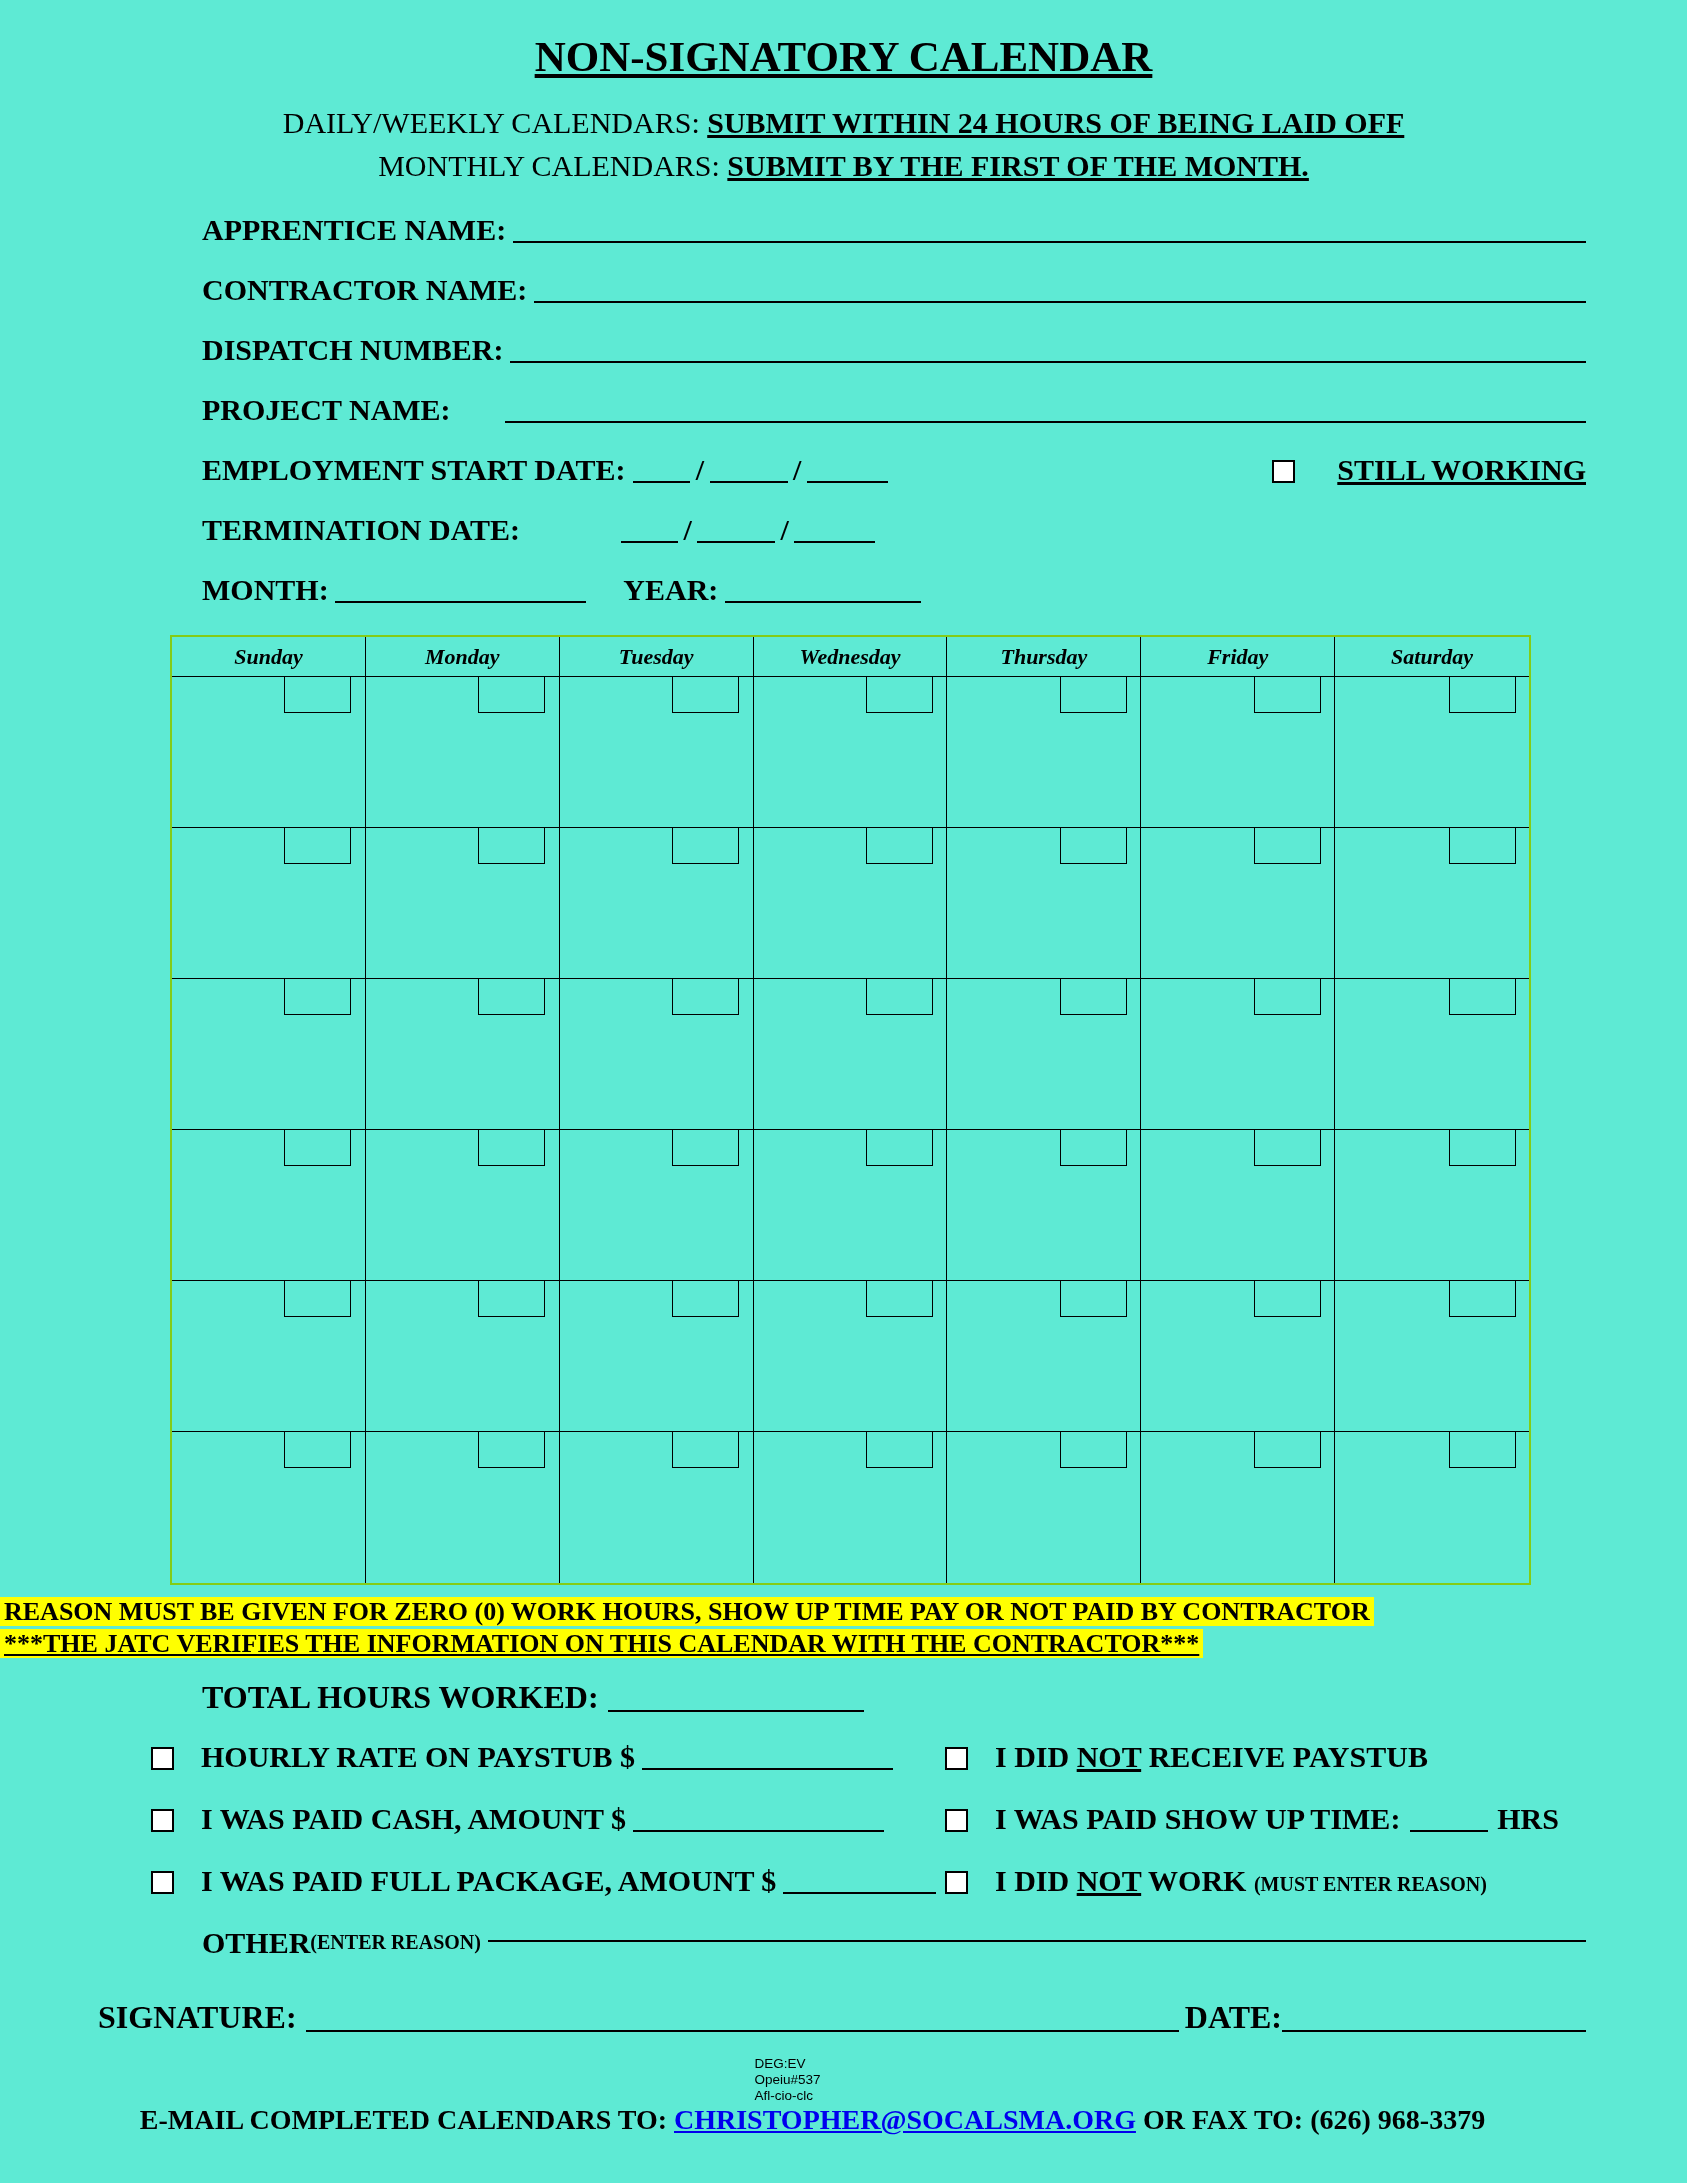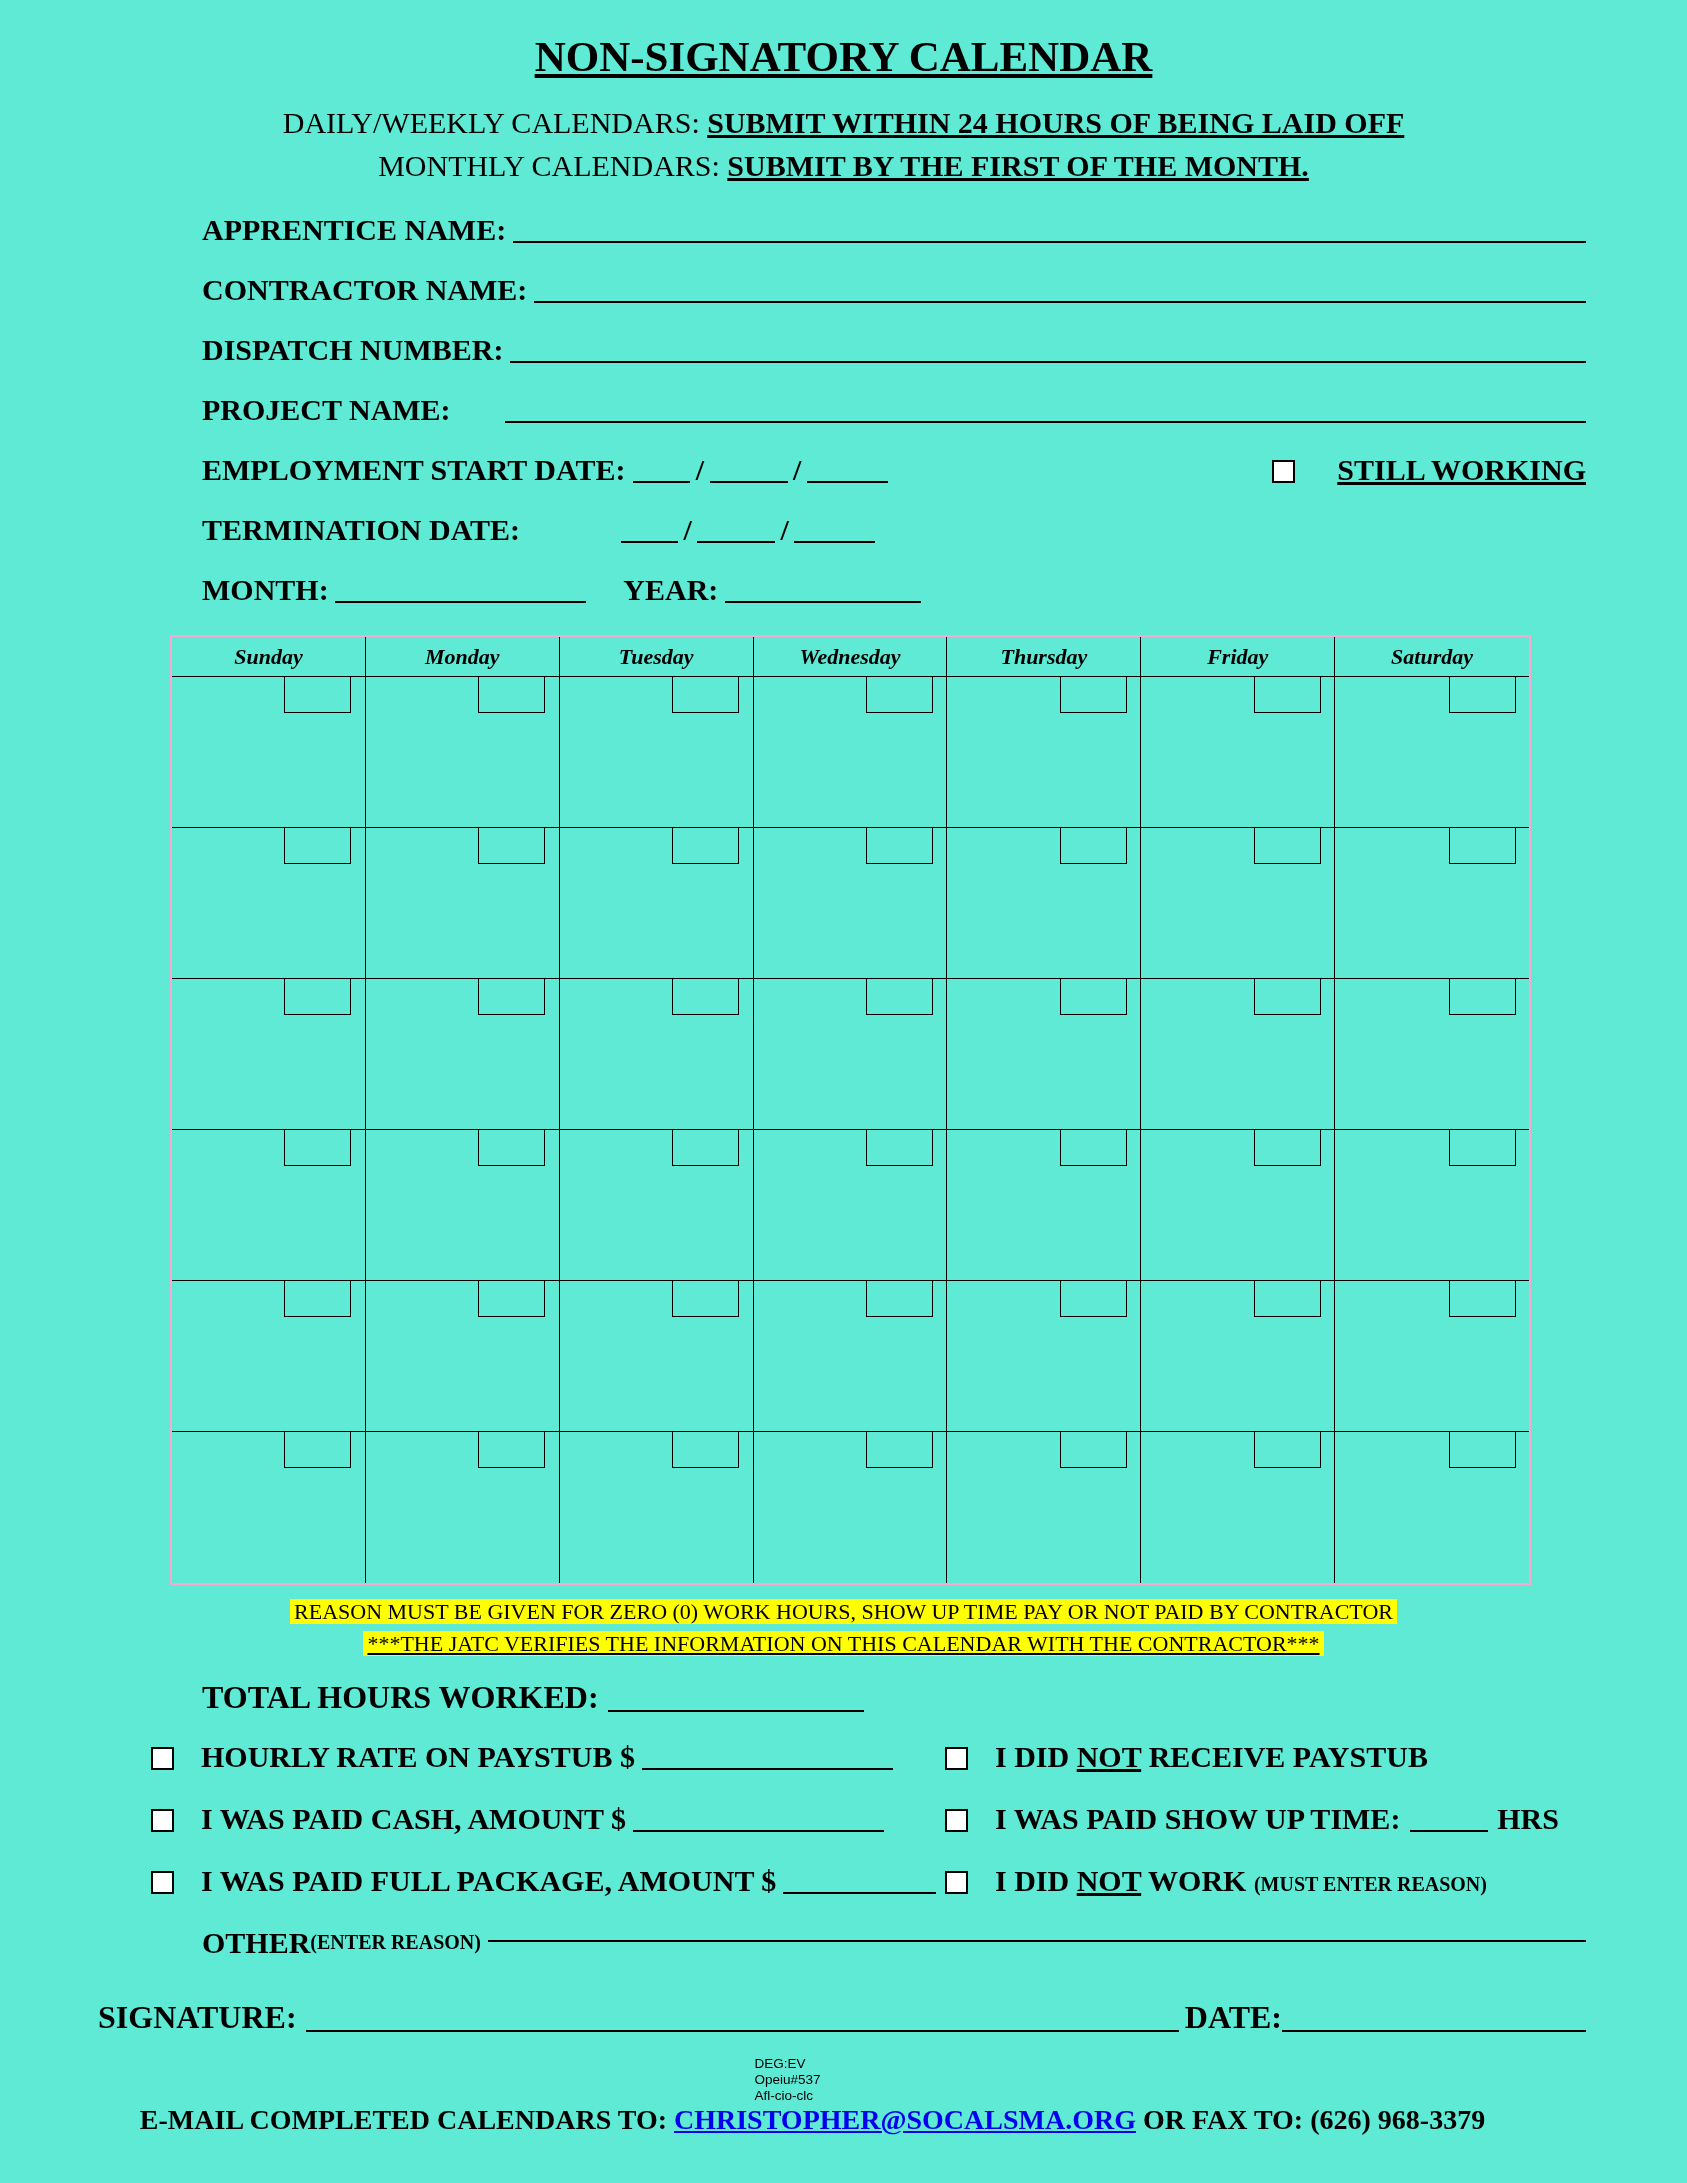--- a/index.html
+++ b/index.html
@@ -24,33 +24,33 @@
   .dgroup { display:flex; align-items:flex-end; margin-left:8px; }
   .dgroup.term { margin-left:101px; }
   .dseg { height:1.3px; border-bottom:2px solid #000; margin-bottom:4px; }
   .s1 { width:57px; } .s2 { width:78px; } .s3 { width:81px; }
   .slash { padding:0 5.4px; }
   .cb { display:inline-block; width:23px; height:23px; border:2px solid #000; margin-bottom:4px; flex:none; background:#fff; }
   .sw-group { margin-left:auto; display:flex; align-items:flex-end; }
   .sw-group .cb { margin-right:19px; }
   .sw-label { text-decoration:underline;margin-left:23px; }
 
-  .calendar { width:1361px; margin:24px 0 0 170px; border:2px solid #f9a8d4; }
+  .calendar { width:1361px; margin:24px 0 0 170px; border:2px solid #84cc16; }
   .cal-head, .cal-body { display:grid; grid-template-columns:repeat(7,1fr); }
   .cal-head-cell { height:40px; border-right:1.3px solid #000; border-bottom:1.3px solid #000;
     display:flex; align-items:center; justify-content:center;
     font-size:22px; font-weight:bold; font-style:italic; }
   .cal-head-cell:nth-child(7n) { border-right:none; }
   .cal-cell { height:151px; border-right:1.3px solid #000; border-bottom:1.3px solid #000;
     display:flex; justify-content:flex-end; align-items:flex-start; padding-right:13.5px; }
   .cal-cell:nth-child(7n) { border-right:none; }
   .cal-cell:nth-child(n+36) { border-bottom:none; }
   .date-box { width:67px; height:36px; border:1.3px solid #000; border-top:none; }
 
-  .notice { text-align:center; margin-top:10.8px; font-size:22px; font-weight:normal; line-height:32px; }
+  .notice { text-align:left; margin-top:10.8px; font-size:26px; font-weight:bold; line-height:32px; }
   .hl { background:#ffff00; padding:0 4px; }
   .hl-u { text-decoration:underline; }
 
   .total-row { display:flex; align-items:flex-end; margin:20px 0 0 202px; font-size:32px; font-weight:bold; height:36px; }
   .w-total { width:256px; margin-left:9.4px; }
 
   .opts { margin-top:24px; font-size:30px; font-weight:bold; }
   .opt-row { display:flex; align-items:flex-end; margin:0 101px 28px 151px; height:34px; }
   .opt { display:flex; align-items:flex-end; }
   .opt-left { width:794px; }

